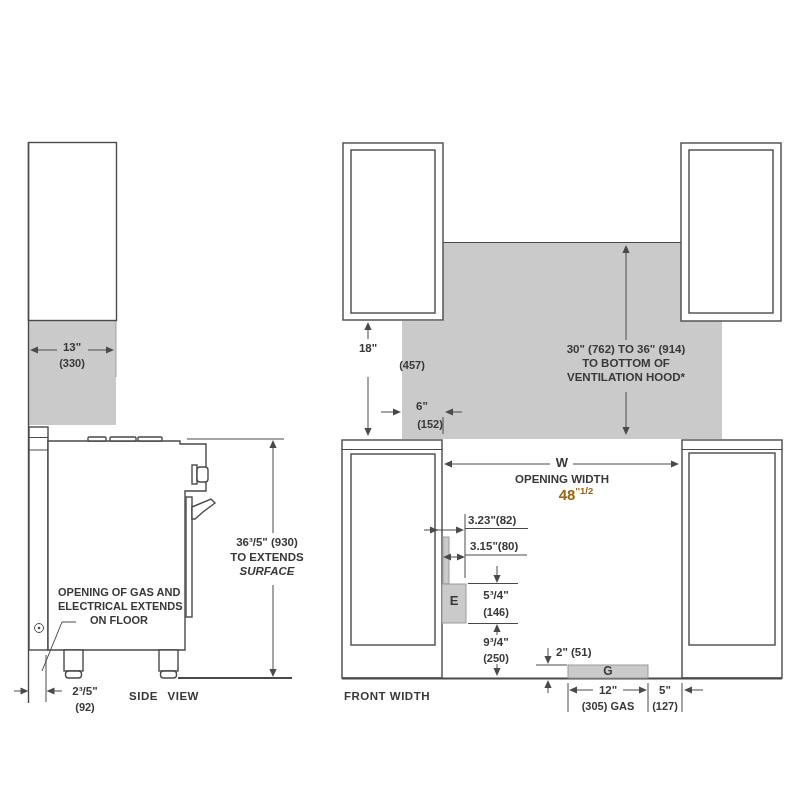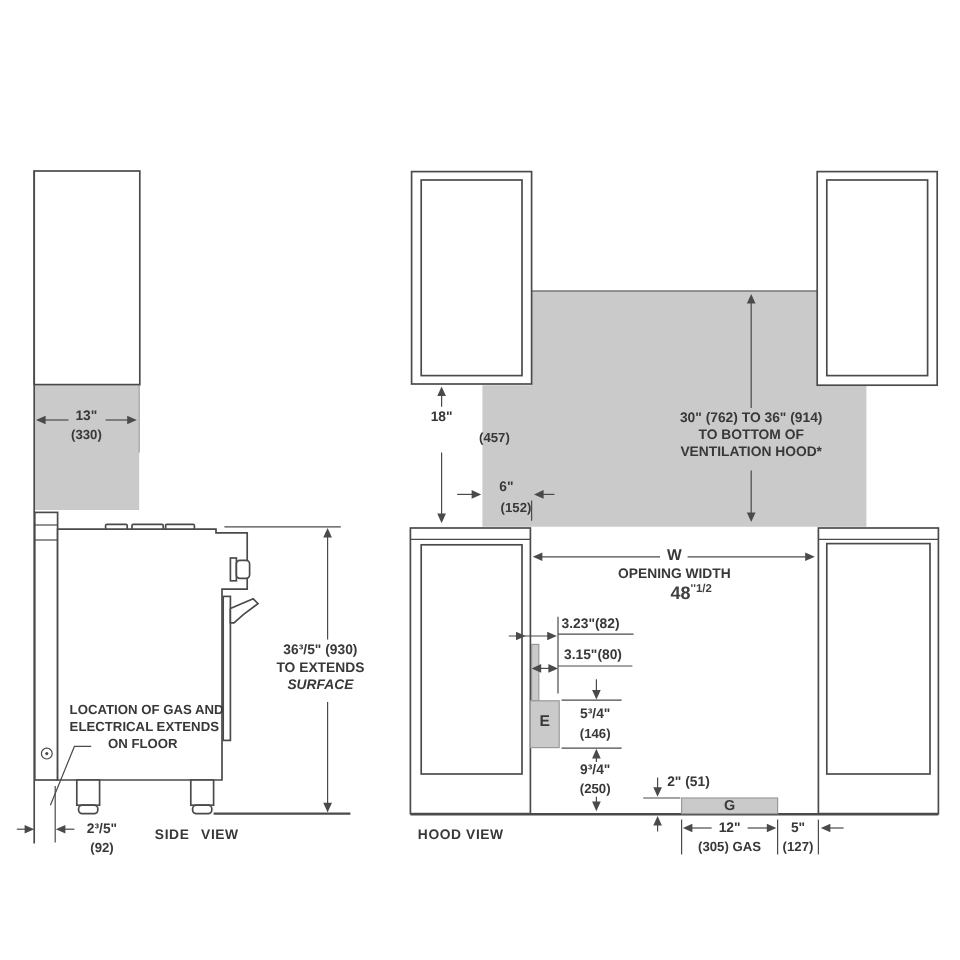--- a/index.html
+++ b/index.html
@@ -14,21 +14,21 @@
   .fg{fill:#cacaca;stroke:none;}
   .fgb{fill:#cacaca;stroke:#9a9a9a;stroke-width:1;}
   .ah{fill:#4a4a4a;stroke:none;}
   .t{position:absolute;font-weight:700;color:#383838;font-size:11.5px;line-height:1.2;
      text-align:center;white-space:nowrap;}
   .sm{font-size:11px;}
   .left{text-align:left;}
   .viewlbl{font-size:11.5px;letter-spacing:.5px;}
   .wordsp{word-spacing:6px;}
   .sym{font-size:13px;}
-  .big48{font-size:15px;color:#404040;}
+  .big48{font-size:15px;color:#a16207;}
   .big48 sup{font-size:9.5px;vertical-align:6px;letter-spacing:0;}
 </style>
 </head>
 <body>
 
 <div id="canvas">
 
 <svg id="draw" width="800" height="800" viewBox="0 0 800 800">
 
   <g>
@@ -160,21 +160,21 @@
     <line class="ln thin" x1="691" y1="690" x2="703" y2="690"></line>
     <path class="ah" d="M684,690 l8,-3.6 v7.2 z"></path>
   </g>
 </svg>
 
 <div class="t" style="left:48px;top:341px;width:48px;">13"</div>
 <div class="t sm" style="left:48px;top:357px;width:48px;">(330)</div>
 <div class="t" style="left:226px;top:536px;width:82px;">36³/5" (930)</div>
 <div class="t" style="left:226px;top:551px;width:82px;">TO EXTENDS</div>
 <div class="t" style="left:226px;top:565px;width:82px;font-style:italic;">SURFACE</div>
-<div class="t sm" style="left:58px;top:586px;width:122px;">LOCATION OF GAS AND</div>
+<div class="t sm" style="left:58px;top:586px;width:122px;">OPENING OF GAS AND</div>
 <div class="t sm" style="left:58px;top:600px;width:122px;">ELECTRICAL EXTENDS</div>
 <div class="t sm" style="left:58px;top:614px;width:122px;">ON FLOOR</div>
 <div class="t" style="left:60px;top:685px;width:50px;">2³/5"</div>
 <div class="t sm" style="left:60px;top:701px;width:50px;">(92)</div>
 <div class="t viewlbl wordsp" style="left:118px;top:690px;width:92px;">SIDE VIEW</div>
 
 <div class="t" style="left:348px;top:342px;width:40px;">18"</div>
 <div class="t sm" style="left:348px;top:359px;width:40px;margin-left:44px;">(457)</div>
 <div class="t" style="left:544px;top:343px;width:164px;">30" (762) TO 36" (914)</div>
 <div class="t" style="left:544px;top:357px;width:164px;">TO BOTTOM OF</div>
@@ -190,15 +190,15 @@
 <div class="t" style="left:473px;top:589px;width:46px;">5³/4"</div>
 <div class="t sm" style="left:473px;top:606px;width:46px;">(146)</div>
 <div class="t" style="left:473px;top:636px;width:46px;">9³/4"</div>
 <div class="t sm" style="left:473px;top:652px;width:46px;">(250)</div>
 <div class="t left" style="left:556px;top:646px;width:46px;">2" (51)</div>
 <div class="t" style="left:568px;top:665px;width:80px;font-size:12px;line-height:13px;">G</div>
 <div class="t" style="left:592px;top:684px;width:32px;">12"</div>
 <div class="t sm" style="left:574px;top:700px;width:68px;">(305) GAS</div>
 <div class="t" style="left:650px;top:684px;width:30px;">5"</div>
 <div class="t sm" style="left:647px;top:700px;width:36px;">(127)</div>
-<div class="t viewlbl" style="left:344px;top:690px;width:80px;">HOOD VIEW</div>
+<div class="t viewlbl" style="left:344px;top:690px;width:80px;">FRONT WIDTH</div>
 
 </div>
 
 </body></html>

